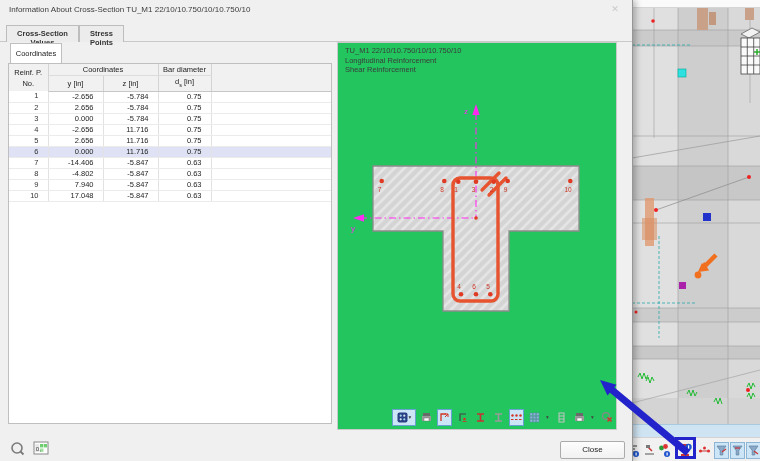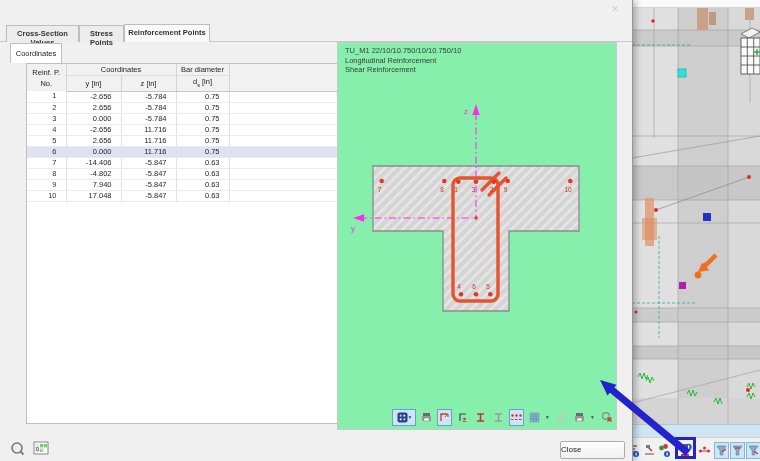--- a/index.html
+++ b/index.html
@@ -25,51 +25,51 @@
   .tabs { position:absolute; left:6px; top:24px; height:18px; display:flex; }
   .tab { box-sizing:border-box; height:17px; margin-top:1px; padding-top:3px; text-align:center;
          font-size:7.5px; font-weight:600; color:#333; background:#ececec; border:1px solid #bdbdbd; border-bottom:none; }
   .tab.active { height:18px; margin-top:0; background:#fafafa; position:relative; z-index:2; }
   .tabline { position:absolute; left:0; top:41px; width:632px; height:1px; background:#c9c9c9; }
 
   .subtab { position:absolute; left:10px; top:43px; width:52px; height:20px; box-sizing:border-box; background:#fff;
             border:1px solid #bfbfbf; border-bottom:none; font-size:7.5px; color:#222; text-align:center; padding-top:5px; z-index:3; }
 
   .tablewrap { position:absolute; left:8px; top:63px; width:324px; height:361px; box-sizing:border-box;
-               background:#fff; border:1px solid #bfbfbf; overflow:hidden;margin-left:18px; }
+               background:#fff; border:1px solid #bfbfbf; overflow:hidden; }
   table.rp { border-collapse:collapse; table-layout:fixed; width:323px; font-size:7.5px; color:#1e1e1e; }
   table.rp th { font-weight:400; color:#222; background:#f1f1f1; padding:0; height:11px; line-height:11px; }
   th.gut { border-right:1px solid #d4d4d4; }
   th.grp { border-right:1px solid #d4d4d4; border-bottom:1px solid #dcdcdc; }
   th.sub { border-right:1px solid #d4d4d4;text-align:center; }
   tr.hrow2 th { border-bottom:1px solid #c6c6c6; }
   table.rp td { height:10px; line-height:10px; padding:0 9px 0 0; text-align:right;
                 border-right:1px solid #e2e2e2; border-bottom:1px solid #ebebeb; background:#fff; }
   td.gut { background:#f1f1f1; text-align:center; padding:0; border-right:1px solid #d4d4d4; border-bottom:1px solid #e3e3e3; color:#333; }
   td.fill { border-right:none; }
   tr.sel td { background:#dfe2f4; }
   tr.sel td.gut { background:#dfe2f4; }
   sub.ds { font-size:5.5px; }
 
   .preview { position:absolute; left:337px; top:42px; width:280px; height:388px; box-sizing:border-box;
-             background:#86efac; border:1px solid #c9c9c9; }
+             background:#22c55e; border:1px solid #c9c9c9; }
   .pv-head { position:absolute; left:7px; top:3px; font-size:7.5px; color:#3c3c3c; line-height:9.5px; }
   .section-svg { position:absolute; left:0; top:48px; width:280px; height:320px; display:block; }
   .pv-toolbar { position:absolute; left:54px; bottom:3px; height:18px; display:flex; align-items:center; gap:3px; }
   .pbtn { box-sizing:border-box; width:15px; height:17px; border:1px solid rgba(0,0,0,0); display:flex; align-items:center; justify-content:center; }
   .pbtn.sel { background:#cde6f7; border-color:#66a1d2; }
   .pbtn.wide { width:24px; gap:1px; }
   .caret { font-size:5.5px; color:#444; line-height:5px; }
   .caret.solo { margin-left:-1px; width:7px; text-align:center; }
 
   .footer-help { position:absolute; left:10px; top:441px; width:16px; height:16px; }
   .footer-units { position:absolute; left:33px; top:440px; width:17px; height:17px; }
   .close-btn { position:absolute; left:560px; top:441px; width:65px; height:18px; box-sizing:border-box;
                background:linear-gradient(#fdfdfd,#f1f1f1); border:1px solid #ababab; border-radius:2px;
-               font-size:8px; color:#222; line-height:16px; }
+               font-size:8px; color:#222; text-align:center; line-height:16px; }
 
   
   .anno-box { position:absolute; left:675px; top:437px; width:21px; height:22px; box-sizing:border-box;
               border:3px solid #2323cc; z-index:40; }
   .overlay { position:absolute; left:0; top:0; width:760px; height:461px; z-index:50; pointer-events:none; }
 </style>
 </head>
 <body>
 
 <div class="screen">
@@ -229,28 +229,28 @@
         <svg width="11" height="12">
             <polygon points="1,1 10,1 6.8,5.5 6.8,10 4.2,10 4.2,5.5" fill="#8aa8c8" stroke="#5f7f9f" stroke-width="0.7"></polygon>
             <path d="M6,6 l4,3" stroke="#c33" stroke-width="1.2"></path>
           </svg>
       </div>
     </div>
   </div>
 
   <div class="dialog">
     <div class="titlebar">
+      <span class="t">Information About Cross-Section TU_M1 22/10/10.750/10/10.750/10</span>
       <span class="title-x">✕</span>
     </div>
 
     <div class="tabline"></div>
     <div class="tabs">
       <div class="tab" style="width:73px">Cross-Section Values</div>
       <div class="tab" style="width:45px">Stress Points</div>
-      <div class="tab active" style="width:86px">Reinforcement Points</div>
     </div>
 
     <div class="subtab">Coordinates</div>
 
     <div class="tablewrap">
       <table class="rp">
         <colgroup>
             <col style="width:39px">
             <col style="width:55px">
             <col style="width:55px">

